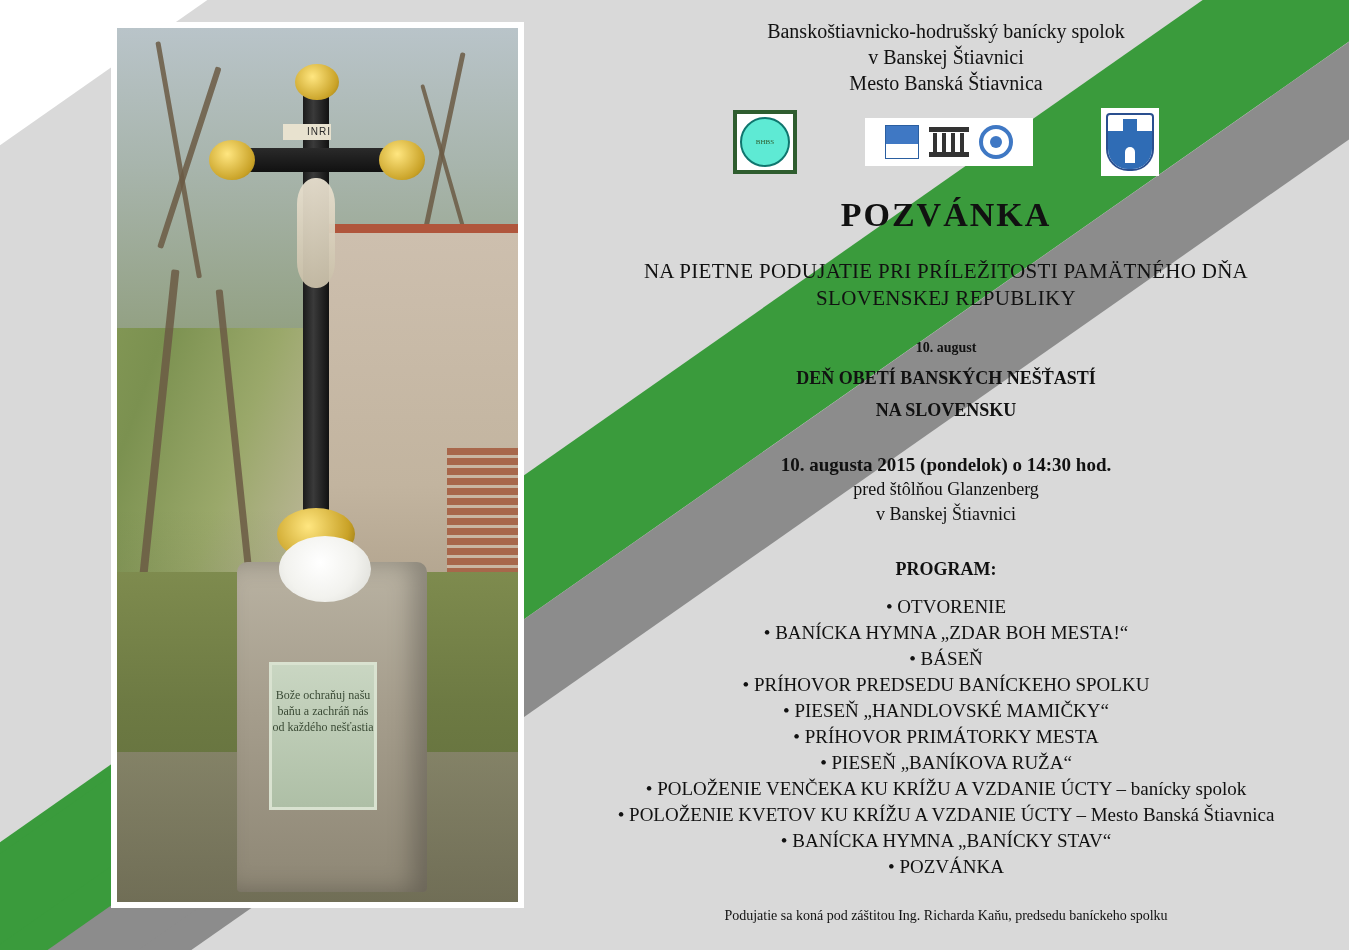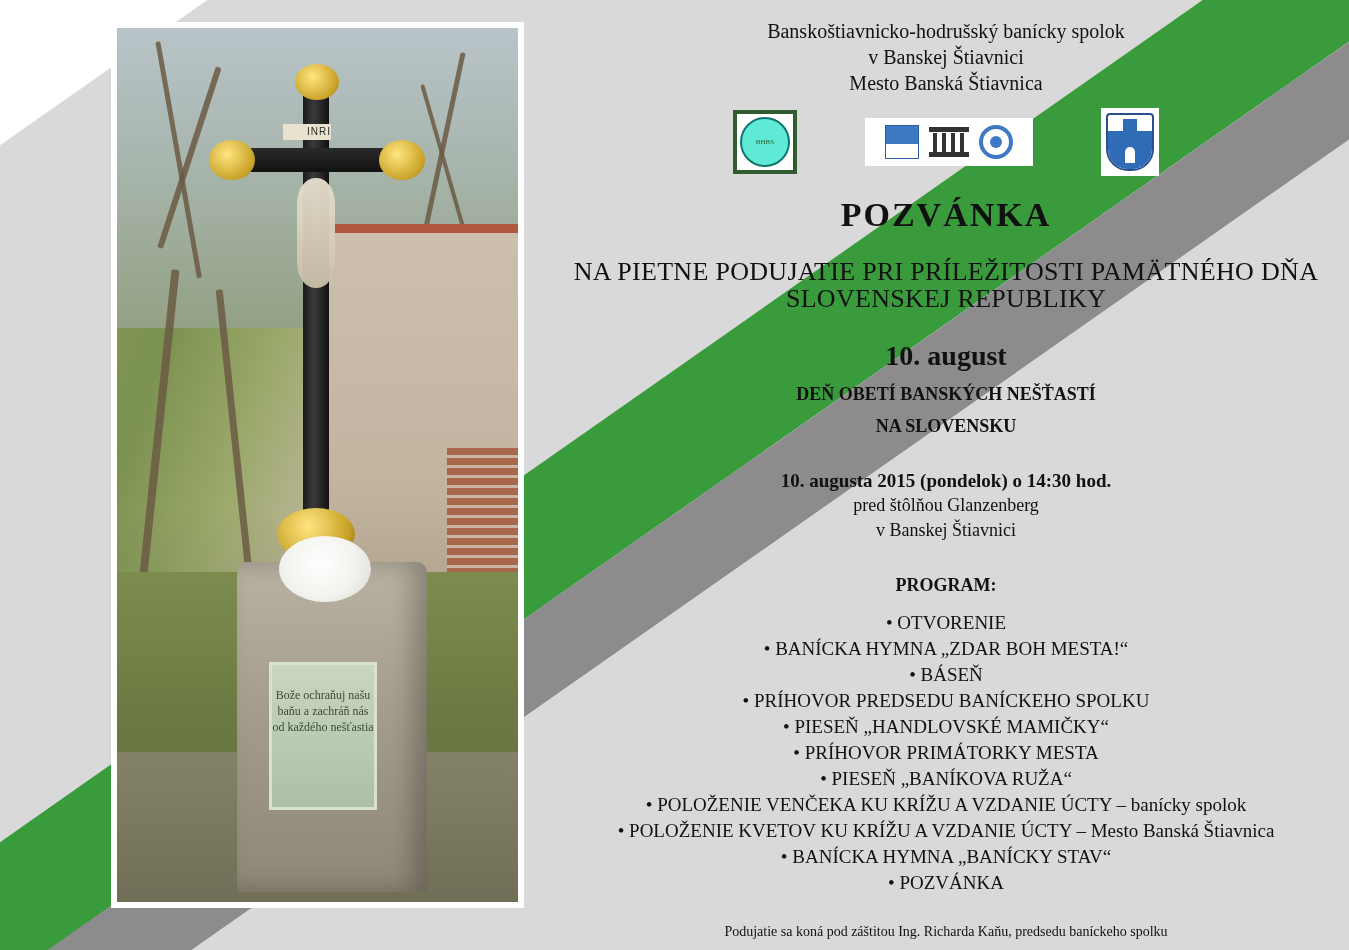--- a/index.html
+++ b/index.html
@@ -324,27 +324,27 @@
     position:absolute; left:17px; bottom:6px; width:10px; height:16px; background:#ffffff; border-radius:5px 5px 0 0;
   }
 
   .title-pozvanka {
     font-size: 34px;
     font-weight: bold;
     letter-spacing: 2px;
     margin: 6px 0 24px 0;
   }
   .subtitle {
-    font-size: 26px;
+    font-size: 21px;
     line-height: 27px;
     letter-spacing: .3px;
     margin: 0 0 28px 0;
   }
   .date-small {
-    font-size: 28px;
+    font-size: 14px;
     font-weight: bold;
     margin: 0 0 6px 0;
   }
   .main-title {
     font-size: 18px;
     font-weight: bold;
     line-height: 32px;
     margin: 0 0 26px 0;
   }
   .when-line { font-size: 18px; line-height: 25px; margin: 0; }

